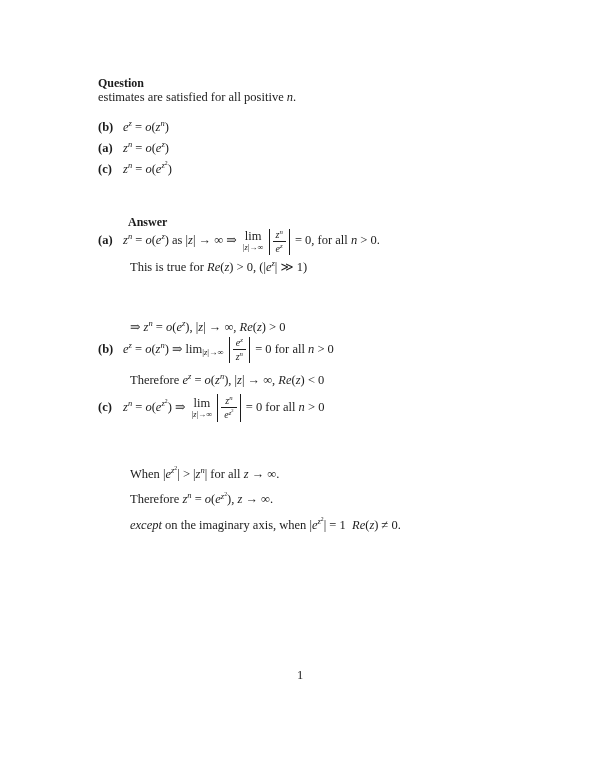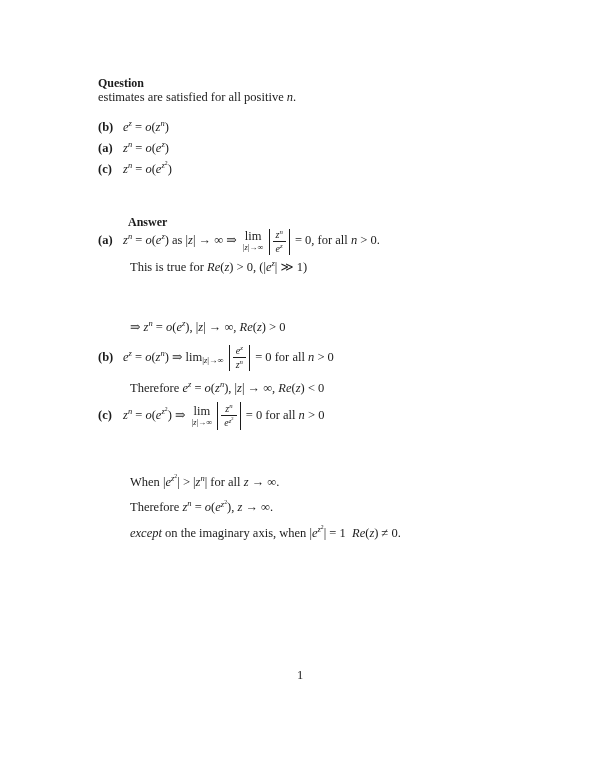--- a/index.html
+++ b/index.html
@@ -17,21 +17,21 @@
   .content{position:absolute;left:98px;top:76px;width:404px;}
   .h{font-weight:bold;font-size:12px;line-height:14px;}
   .pline{line-height:14.5px;}
   .qlist{margin-top:14px;}
   .qitem{margin-bottom:5px;line-height:16px;}
   .ilabel{display:inline-block;width:25px;font-weight:bold;}
   .mathrun{display:inline;}
   .cont{padding-left:32px;margin-top:44px;}
   .answerh{margin-top:38px;margin-left:30px;}
   .t-a{}
-  .t-b{margin-top:10px;}
+  .t-b{margin-top:2px;}
   .t-c{margin-top:6px;}
   .mt3{margin-top:9px;}
   .mt4{margin-top:4px;}
   
   .mi{font-style:italic;}
   .msup{font-size:0.68em;vertical-align:0.55em;line-height:1;}
   .msub{font-size:0.68em;vertical-align:-0.2em;line-height:1;}
   .mfrac{display:inline-block;vertical-align:middle;text-align:center;font-size:0.8em;line-height:1.15;margin:0 1px;}
   .mfrac .num{display:block;padding:0 3px 1px;}
   .mfrac .den{display:block;border-top:1px solid currentColor;padding:1px 3px 0;}

